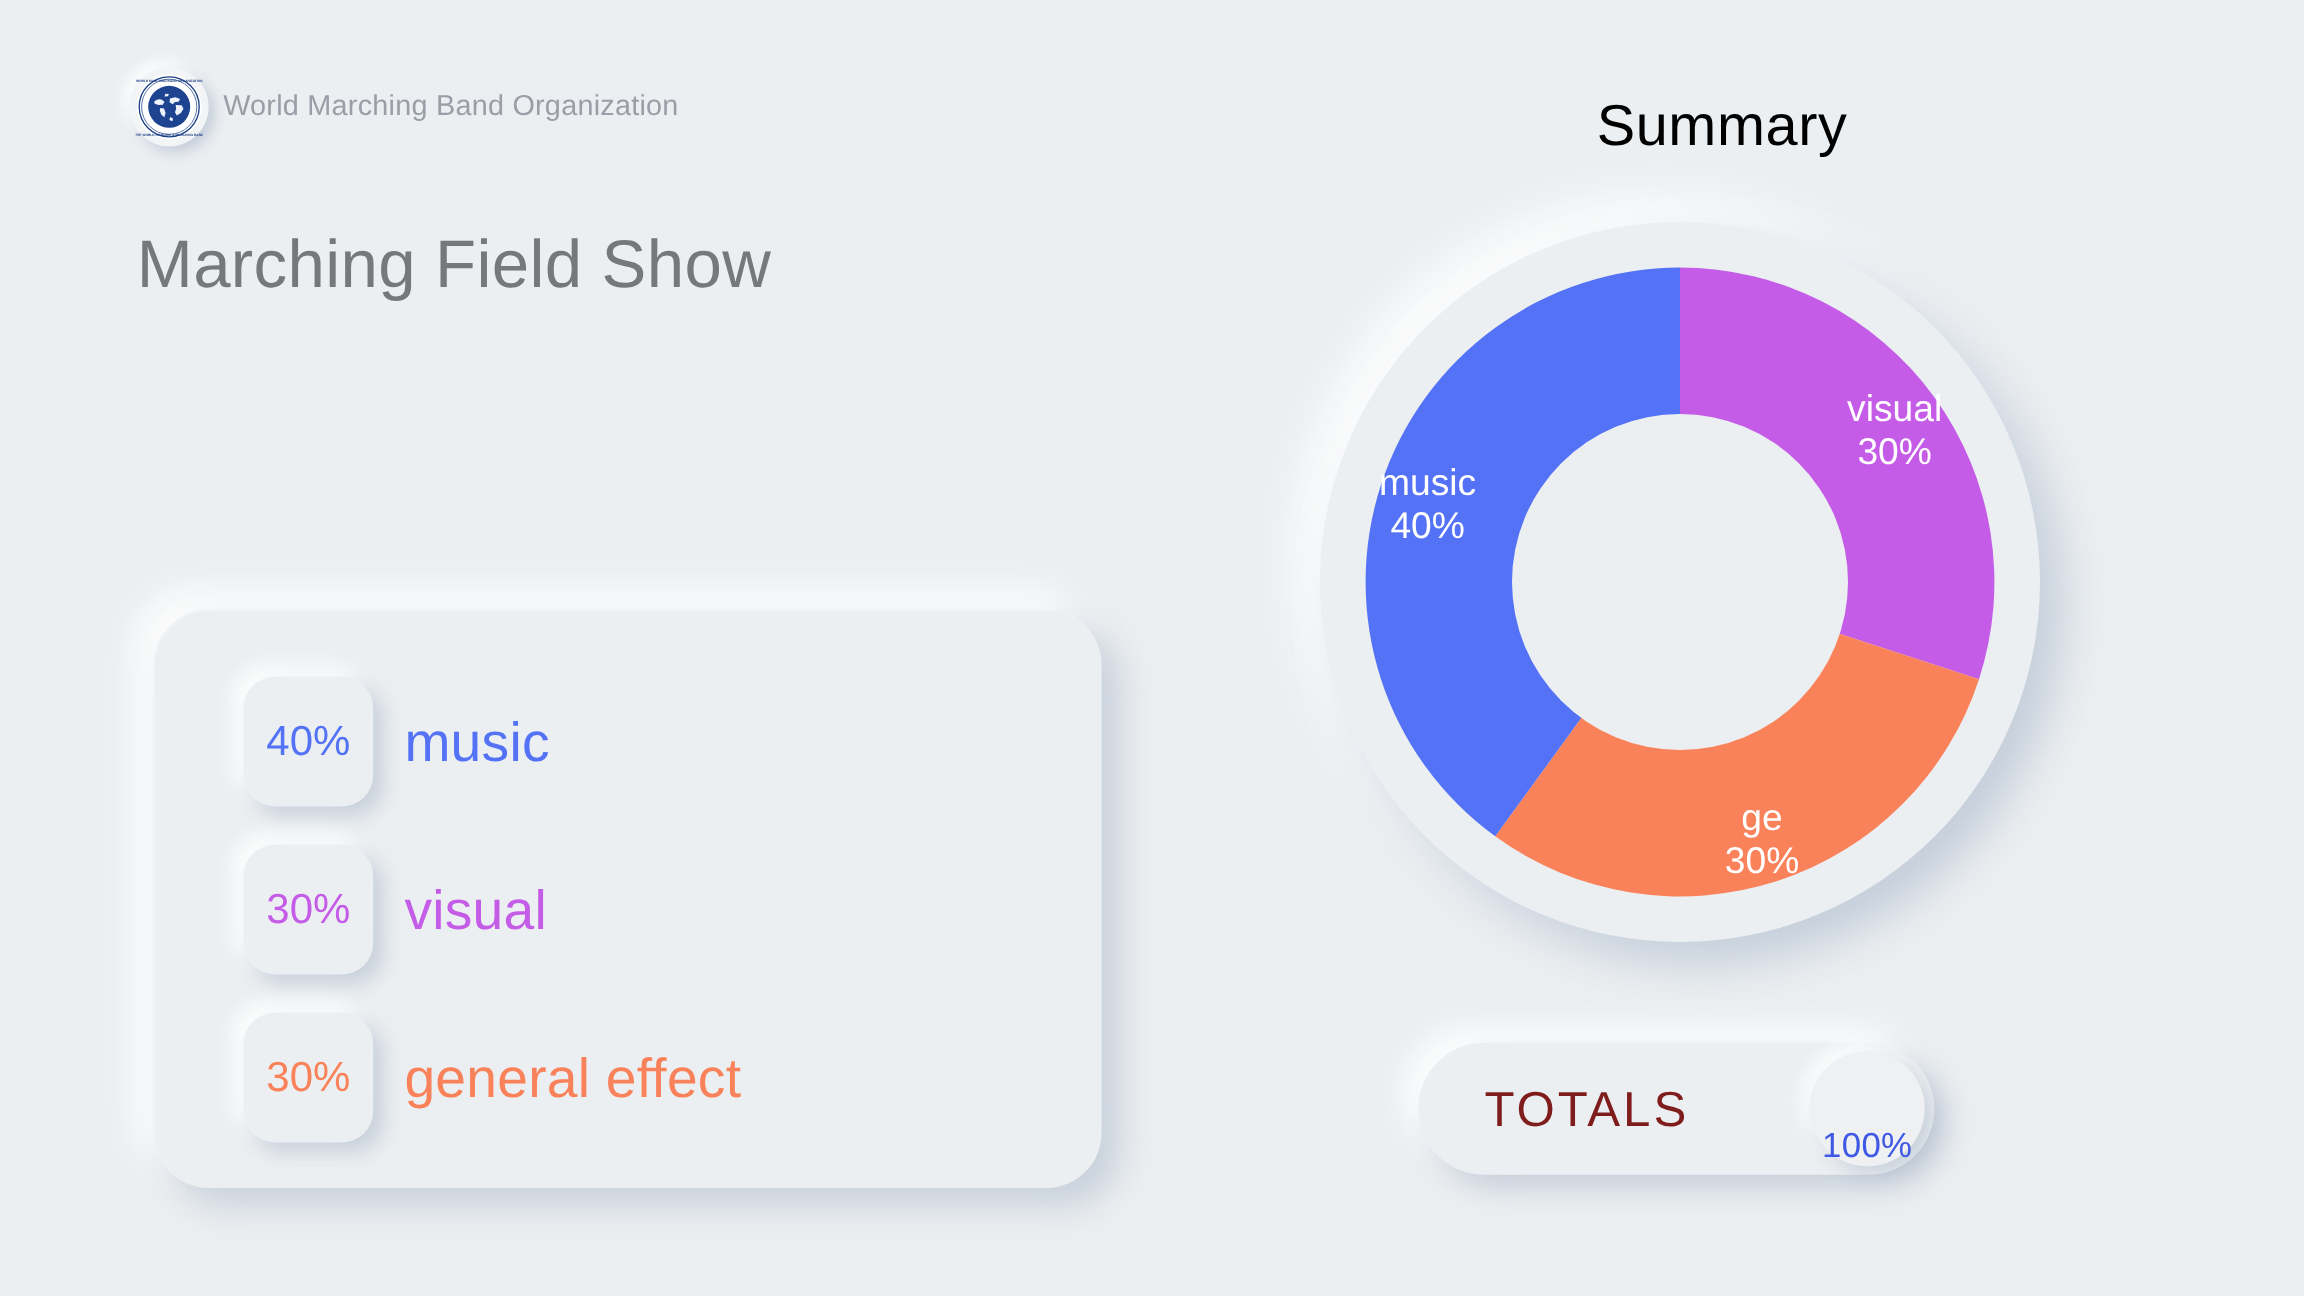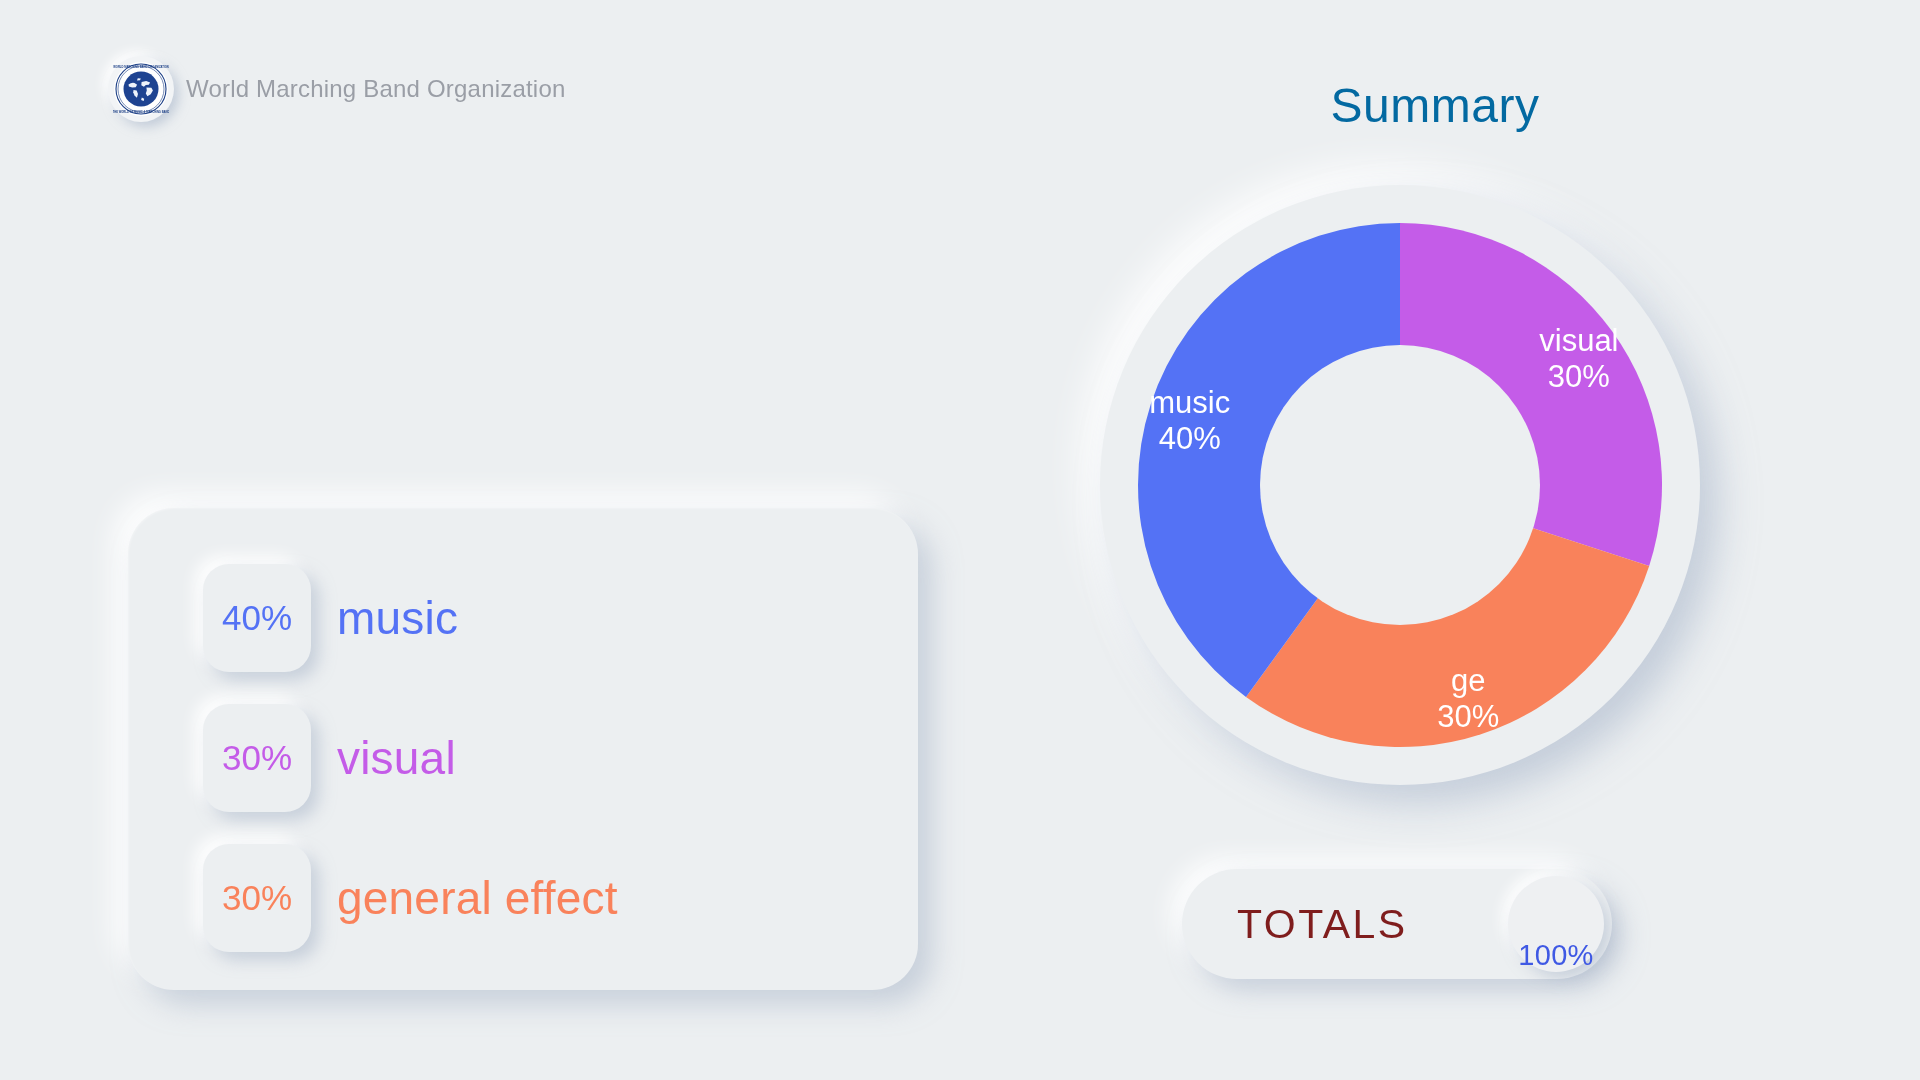--- a/index.html
+++ b/index.html
@@ -147,21 +147,21 @@
     height: 1080px;
   }
 
   #summary-heading {
     position: absolute;
     top: 78px;
     left: 0;
     width: 970px;
     text-align: center;
     font-size: 48px;
-    color: #0369a1;
+    color: #000000;
     letter-spacing: 0.5px;
   }
 
   #donut-wrap {
     position: absolute;
     left: 150px;
     top: 185px;
     width: 600px;
     height: 600px;
   }
@@ -262,20 +262,21 @@
           <text x="28" y="7.4" text-anchor="middle">WORLD MARCHING BAND ORGANIZATION</text>
           <text x="28" y="52.3" text-anchor="middle">THE WORLD OF MUSIC &amp; MARCHING BAND</text>
         </g>
       </svg>
     </div>
 
     <div id="org-name">World Marching Band Organization</div>
   </div>
 
   <div id="title-block">
+    <div id="subtitle">Marching Field Show</div>
   </div>
 
   <div id="legend-card">
     <div id="legend-list">
 
       <div class="legend-row">
         <div class="legend-badge" style="color:#5472f5">40%</div>
         <div class="legend-label" style="color:#5472f5">music</div>
       </div>
 

